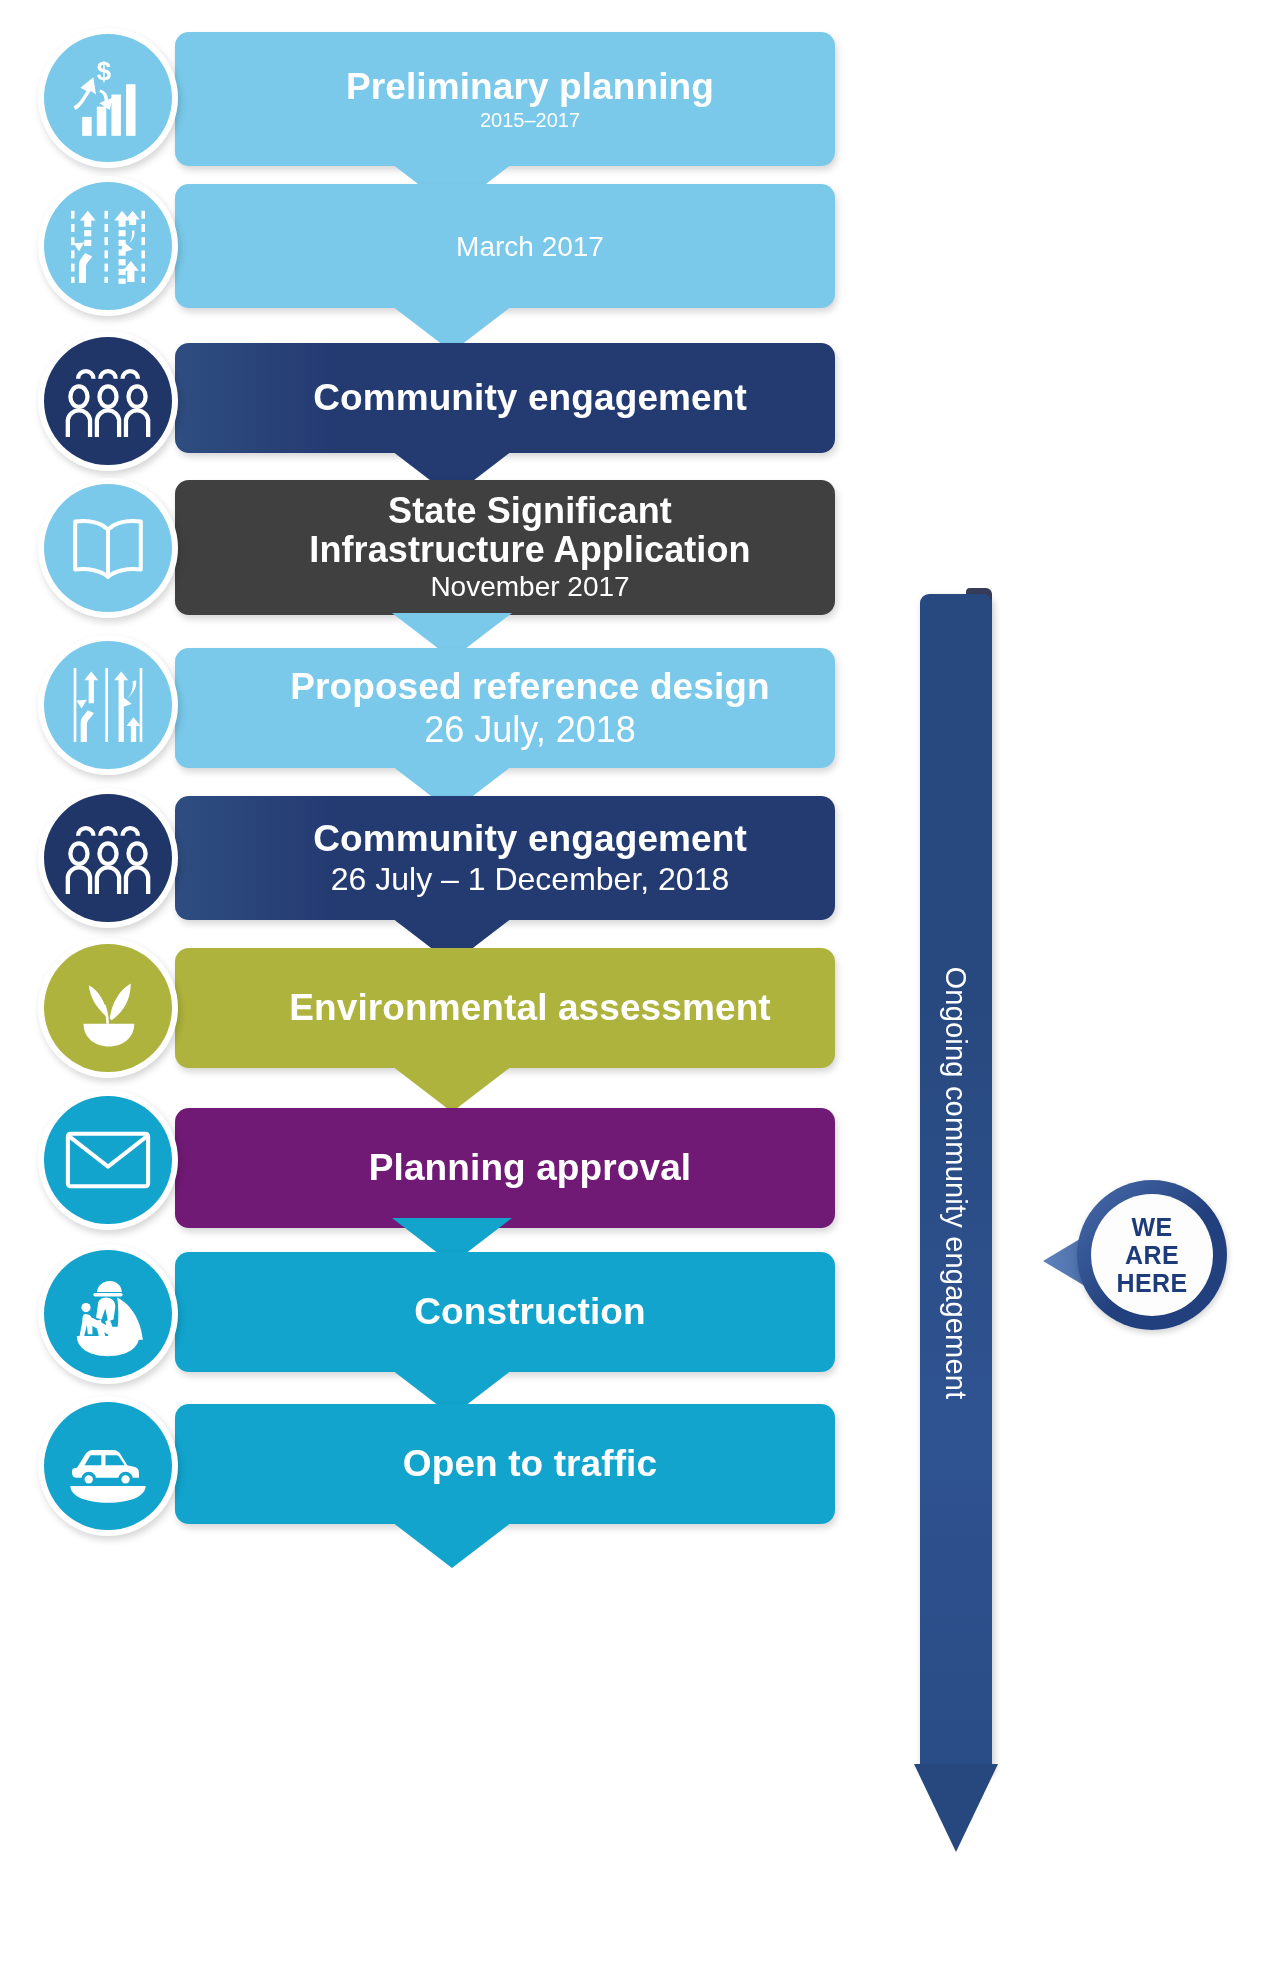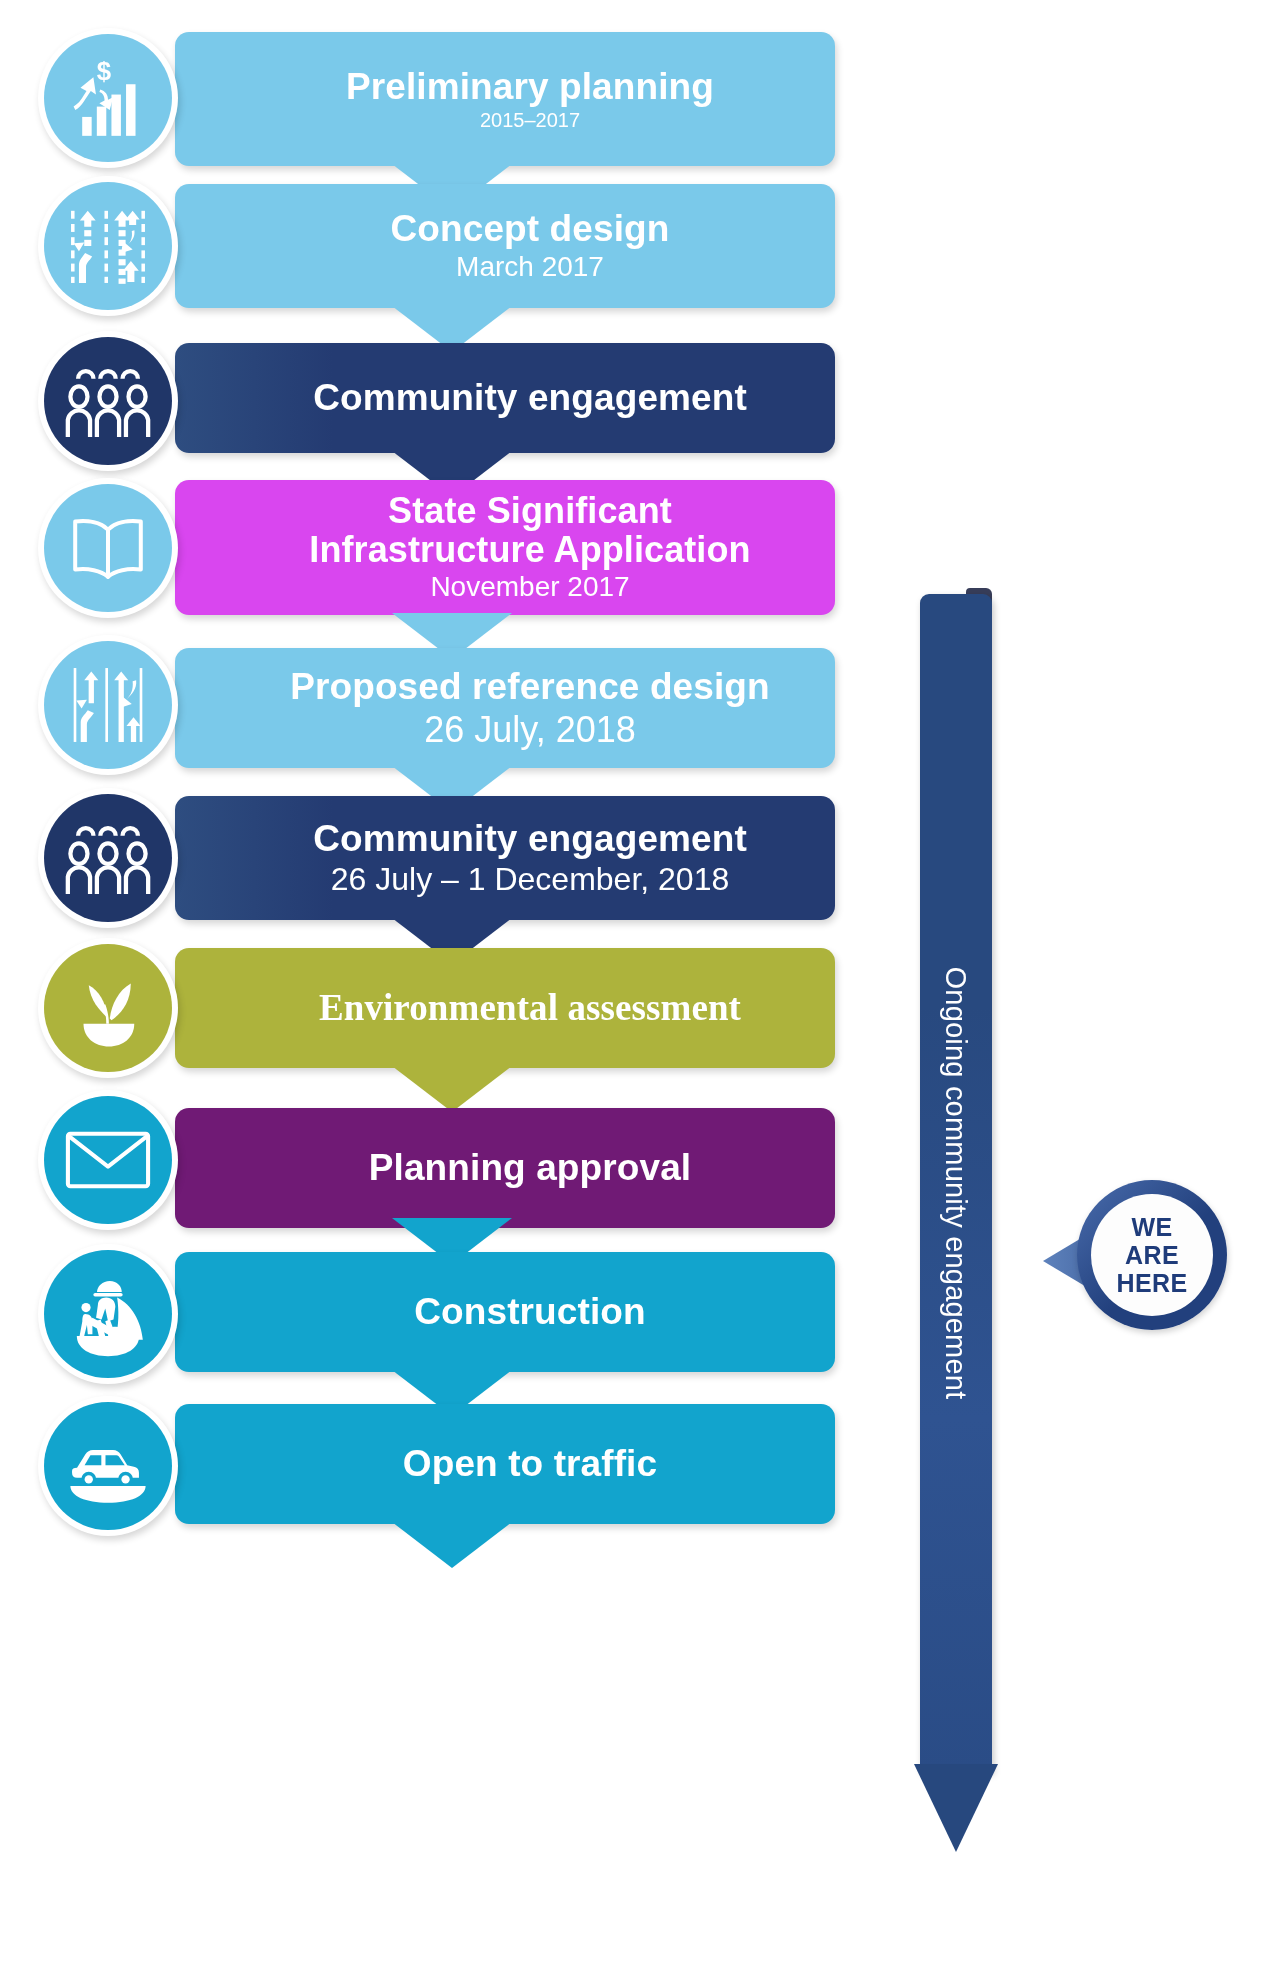--- a/index.html
+++ b/index.html
@@ -87,21 +87,20 @@
           <rect x="71" y="34" width="11" height="60"></rect>
           <path d="M12 64 C20 60 24 50 30 42 L36 46 L33 26 L18 38 L25 42 C20 50 17 56 10 60 Z"></path>
           <path d="M41 40 C47 42 50 46 50 52 L56 49 L52 64 L40 56 L46 53 C46 48 44 44 40 43 Z"></path>
         </svg>
       </div>
     </div>
   </div>
 
   <div class="row">
     <div class="bar" style="top:184px;height:124px;background:#7ac9ea;">
-      <div class="title" style="font-size:37px;">Concept design</div>
       <div class="sub" style="font-size:28px;">March 2017</div>
     </div>
     <div class="tail" style="top:306px;background:#7ac9ea;"></div>
     <div class="iconwrap" style="top:176px;">
       <div class="iconcircle" style="background:#7ac9ea;">
         <svg width="88" height="88" viewBox="0 0 100 100" fill="#fff">
           <g>
             <rect x="8" y="10" width="4" height="9"></rect>
               <rect x="8" y="25" width="4" height="9"></rect>
             <rect x="8" y="40" width="4" height="9"></rect>
@@ -163,21 +162,21 @@
           <ellipse cx="89" cy="45" rx="10" ry="12"></ellipse>
           <path d="M8 92 V72 a13 13 0 0 1 13 -11 a13 13 0 0 1 13 11 V92"></path>
           <path d="M42 92 V72 a13 13 0 0 1 13 -11 a13 13 0 0 1 13 11 V92"></path>
           <path d="M76 92 V72 a13 13 0 0 1 13 -11 a13 13 0 0 1 13 11 V92"></path>
         </svg>
       </div>
     </div>
   </div>
 
   <div class="row">
-    <div class="bar" style="top:480px;height:135px;background:#d946ef;">
+    <div class="bar" style="top:480px;height:135px;background:#404040;">
       <div class="title" style="font-size:36px;">
           <div>State Significant</div>
           <div>Infrastructure Application</div>
         </div>
       <div class="sub" style="font-size:28px;">November 2017</div>
     </div>
     <div class="tail" style="top:613px;background:#7ac9ea;"></div>
     <div class="iconwrap" style="top:478px;">
       <div class="iconcircle" style="background:#7ac9ea;">
         <svg width="88" height="78" viewBox="0 0 110 90" fill="none" stroke="#fff" stroke-width="5" stroke-linejoin="round">
@@ -230,21 +229,21 @@
           <path d="M8 92 V72 a13 13 0 0 1 13 -11 a13 13 0 0 1 13 11 V92"></path>
           <path d="M42 92 V72 a13 13 0 0 1 13 -11 a13 13 0 0 1 13 11 V92"></path>
           <path d="M76 92 V72 a13 13 0 0 1 13 -11 a13 13 0 0 1 13 11 V92"></path>
         </svg>
       </div>
     </div>
   </div>
 
   <div class="row">
     <div class="bar" style="top:948px;height:120px;background:#adb33c;">
-      <div class="title" style="font-size:37px;font-family:Liberation Serif, serif;">Environmental assessment</div>
+      <div class="title" style="font-size:37px;">Environmental assessment</div>
     </div>
     <div class="tail" style="top:1066px;background:#adb33c;"></div>
     <div class="iconwrap" style="top:938px;">
       <div class="iconcircle" style="background:#adb33c;">
         <svg width="88" height="84" viewBox="0 0 100 96" fill="#fff">
           <path d="M48 58 C40 50 30 40 28 22 C40 28 47 42 49 56 Z"></path>
           <path d="M52 60 C54 44 62 28 76 20 C76 40 66 54 54 62 Z"></path>
           <path d="M47 44 c3 8 4 16 4 22 h-3 c0 -7 -1 -14 -3 -22 z"></path>
           <path d="M22 66 h58 c0 16 -13 26 -29 26 S22 82 22 66 Z"></path>
         </svg>

